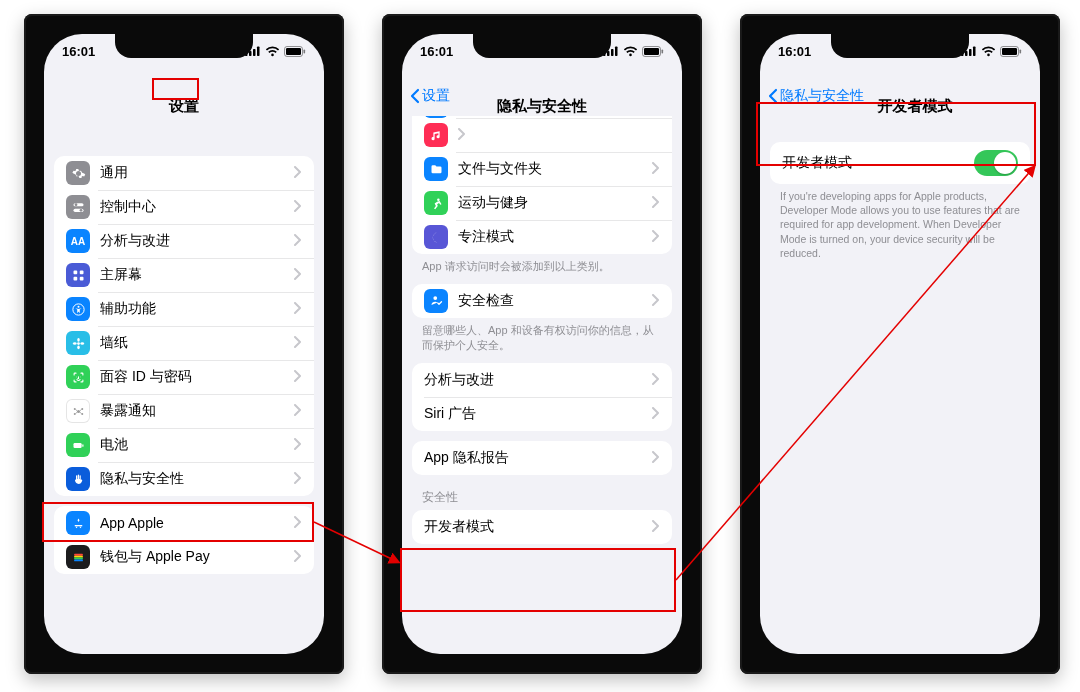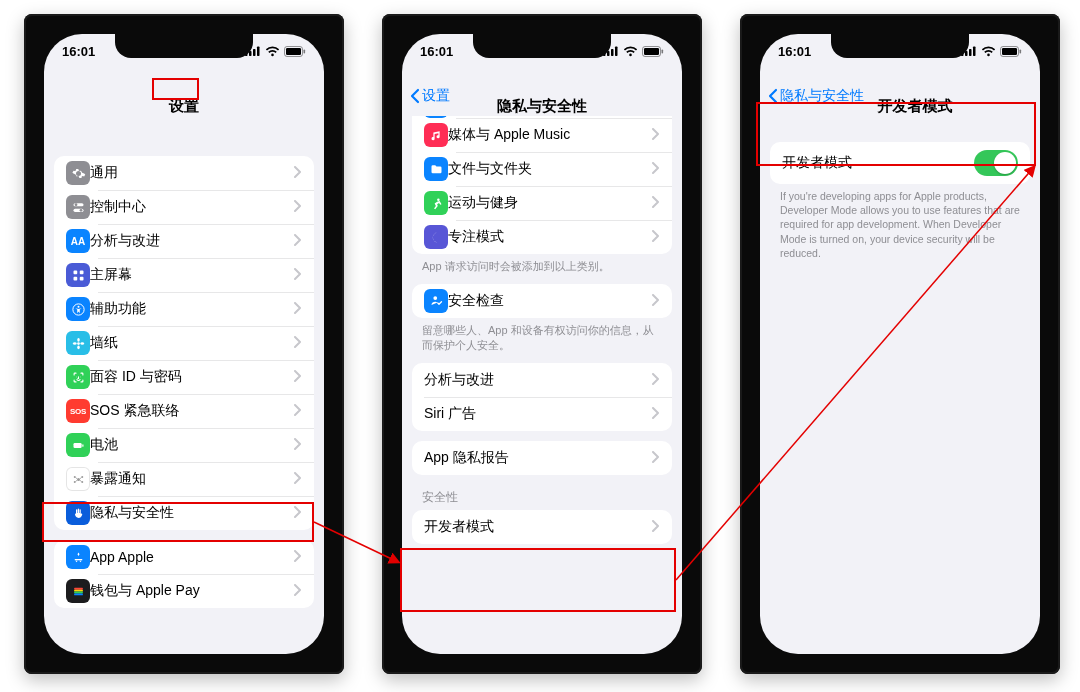--- a/index.html
+++ b/index.html
@@ -133,20 +133,21 @@
   }
   .row.noicon + .row.noicon::before { left: 12px; }
   .row-icon {
     width: 24px;
     height: 24px;
     border-radius: 6px;
     flex: 0 0 auto;
     display: flex;
     align-items: center;
     justify-content: center;
+    margin-right: 10px;
     color: #fff;
     font-size: 12px;
     font-weight: 700;
   }
   .row-label {
     flex: 1 1 auto;
     font-size: 14px;
     color: #000;
   }
   .chev {
@@ -329,55 +330,48 @@
                   <circle cx="15" cy="11" r="0.6" fill="#fff" stroke="none"></circle>
                   <path d="M12 11v2.5h-1M9.5 15.5c.8.8 1.6 1.2 2.5 1.2s1.7-.4 2.5-1.2"></path>
                 </svg>
           </span>
           <span class="row-label">面容 ID 与密码</span>
           <span class="chev"><svg width="8" height="12" viewBox="0 0 8 12">
                   <path d="M1 1l5 5-5 5" stroke="#c7c7cc" stroke-width="2" fill="none" stroke-linecap="round" stroke-linejoin="round"></path>
                 </svg></span>
         </div>
 
-        <div class="row">
-          <span class="row-icon" style="background:#ff3b30;font-size:8px;font-weight:800;letter-spacing:-0.3px;">SOS</span>
-          <span class="row-label">SOS 紧急联络</span>
-          <span class="chev"><svg width="8" height="12" viewBox="0 0 8 12">
-                  <path d="M1 1l5 5-5 5" stroke="#c7c7cc" stroke-width="2" fill="none" stroke-linecap="round" stroke-linejoin="round"></path>
-                </svg></span>
-        </div>
-
-        <div class="row">
-          <span class="row-icon" style="background:#30d158">
-            <svg viewBox="0 0 24 24" fill="#fff">
-                  <rect x="4" y="8" width="13" height="8" rx="2"></rect>
-                  <rect x="18" y="10" width="2" height="4" rx="1"></rect>
-                </svg>
-          </span>
-          <span class="row-label">电池</span>
-          <span class="chev"><svg width="8" height="12" viewBox="0 0 8 12">
-                  <path d="M1 1l5 5-5 5" stroke="#c7c7cc" stroke-width="2" fill="none" stroke-linecap="round" stroke-linejoin="round"></path>
-                </svg></span>
-        </div>
 
         <div class="row">
           <span class="row-icon" style="background:#fff;box-shadow:inset 0 0 0 1px rgba(0,0,0,0.1)">
             <svg viewBox="0 0 24 24">
                   <g fill="#9b9b9b">
                     <circle cx="12" cy="12" r="2.4"></circle>
                     <circle cx="6" cy="8" r="1.6"></circle>
                     <circle cx="18" cy="8" r="1.6"></circle>
                     <circle cx="6" cy="16" r="1.6"></circle>
                     <circle cx="18" cy="16" r="1.6"></circle>
                     <path d="M7.2 8.8L10 11M16.8 8.8L14 11M7.2 15.2L10 13M16.8 15.2L14 13" stroke="#9b9b9b" stroke-width="1.3"></path>
                   </g>
                 </svg>
           </span>
           <span class="row-label">暴露通知</span>
+          <span class="chev"><svg width="8" height="12" viewBox="0 0 8 12">
+                  <path d="M1 1l5 5-5 5" stroke="#c7c7cc" stroke-width="2" fill="none" stroke-linecap="round" stroke-linejoin="round"></path>
+                </svg></span>
+        </div>
+
+        <div class="row">
+          <span class="row-icon" style="background:#30d158">
+            <svg viewBox="0 0 24 24" fill="#fff">
+                  <rect x="4" y="8" width="13" height="8" rx="2"></rect>
+                  <rect x="18" y="10" width="2" height="4" rx="1"></rect>
+                </svg>
+          </span>
+          <span class="row-label">电池</span>
           <span class="chev"><svg width="8" height="12" viewBox="0 0 8 12">
                   <path d="M1 1l5 5-5 5" stroke="#c7c7cc" stroke-width="2" fill="none" stroke-linecap="round" stroke-linejoin="round"></path>
                 </svg></span>
         </div>
 
         <div class="row">
           <span class="row-icon" style="background:#0a5ddb">
             <svg viewBox="0 0 24 24" fill="#fff">
                   <path d="M8 12V6a1 1 0 112 0v5h.8V5a1 1 0 112 0v6h.8V6a1 1 0 112 0v6.5c1-.7 2.4-.3 2.4 1 0 0-1.2 5.5-5.5 5.5S7 16 6.5 14c-.3-1.2.5-2 1.5-2z"></path>
                 </svg>
@@ -466,21 +460,20 @@
           <span class="chev"><svg width="8" height="12" viewBox="0 0 8 12">
                   <path d="M1 1l5 5-5 5" stroke="#c7c7cc" stroke-width="2" fill="none" stroke-linecap="round" stroke-linejoin="round"></path>
                 </svg></span>
         </div>
         <div class="row">
           <span class="row-icon" style="background:#ff2d55">
                 <svg viewBox="0 0 24 24" fill="#fff">
                   <path d="M9 17a2.5 2.5 0 11-2-2.45V7l10-2v9a2.5 2.5 0 11-2-2.45V8.5l-6 1.2V17z"></path>
                 </svg>
               </span>
-          <span class="row-label">媒体与 Apple Music</span>
           <span class="chev"><svg width="8" height="12" viewBox="0 0 8 12">
                   <path d="M1 1l5 5-5 5" stroke="#c7c7cc" stroke-width="2" fill="none" stroke-linecap="round" stroke-linejoin="round"></path>
                 </svg></span>
         </div>
         <div class="row">
           <span class="row-icon" style="background:#0a84ff">
                 <svg viewBox="0 0 24 24" fill="#fff">
                   <path d="M4 7a2 2 0 012-2h4l2 2h6a2 2 0 012 2v7a2 2 0 01-2 2H6a2 2 0 01-2-2z"></path>
                 </svg>
               </span>

